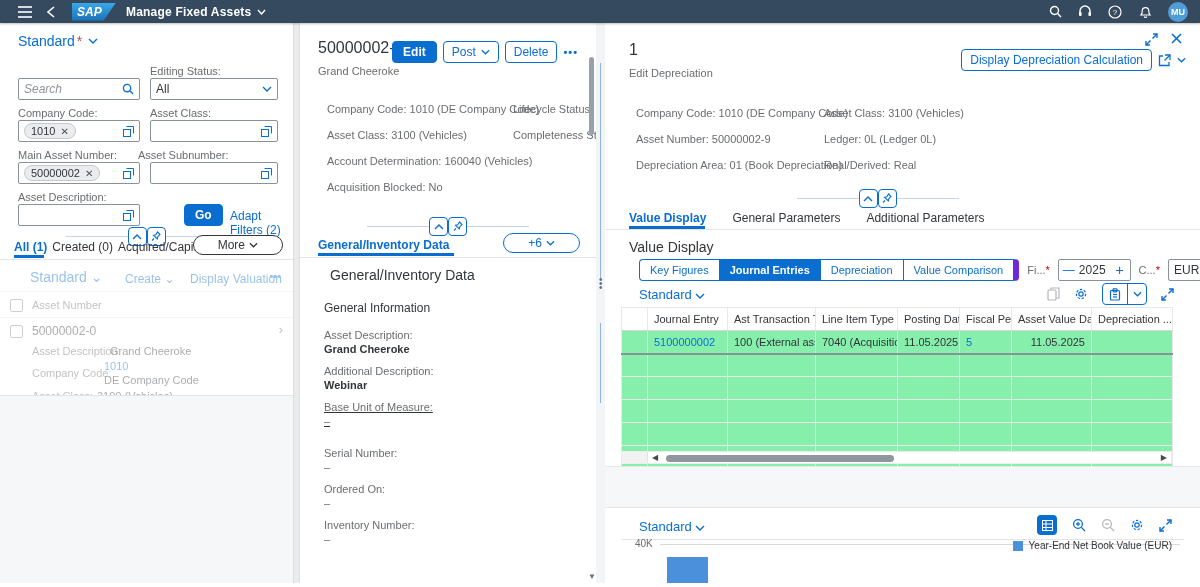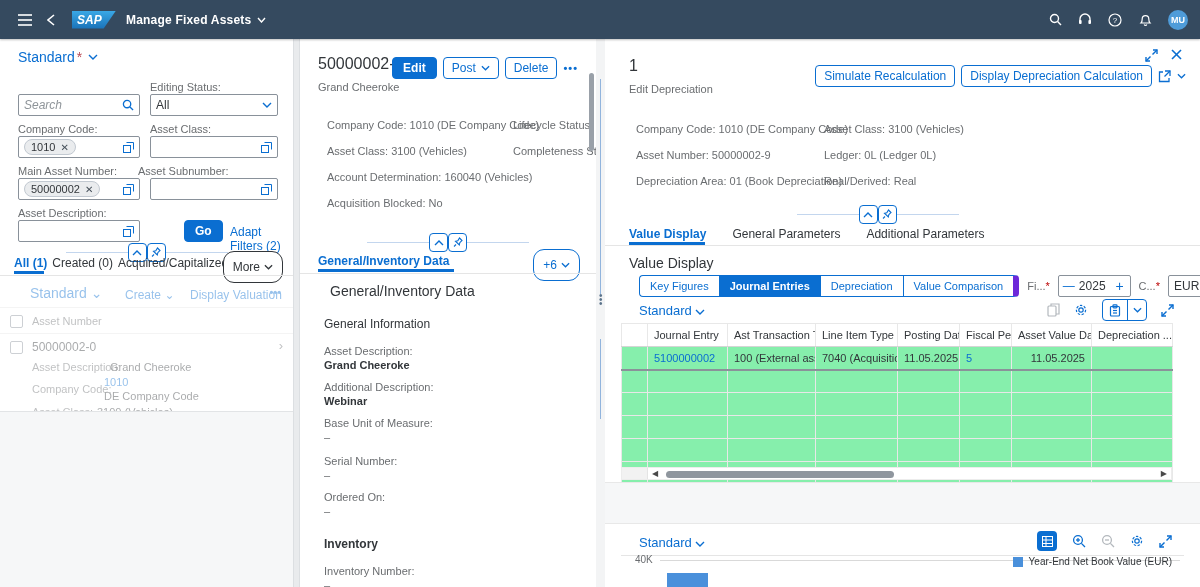--- a/index.html
+++ b/index.html
@@ -4,21 +4,21 @@
 <style>
   * { margin:0; padding:0; box-sizing:border-box; }
   html,body { background:#fff; }
   .app {
     width:1200px; height:587px; position:relative; overflow:hidden;
     font-family:"Liberation Sans","DejaVu Sans",sans-serif;
     font-size:11px; color:#32363a; background:#fff;
   }
   
   .shell {
-    height:39px; background:#354a5f; display:flex; align-items:center;
+    height:23px; background:#354a5f; display:flex; align-items:center;
     padding:0 12px; color:#fff; position:relative; z-index:5;
     box-shadow:0 1px 2px rgba(0,0,0,.25);
   }
   .shell .ic { width:26px; height:27px; display:flex; align-items:center; justify-content:center; cursor:pointer; }
   .saplogo {
     height:18px; width:44px; margin:0 10px 0 8px; color:#fff; font-weight:bold; font-style:italic;
     font-size:12px; line-height:18px; padding-left:5px;
     background:linear-gradient(180deg,#3aa8e6 0%,#1a72b8 100%);
     clip-path:polygon(0 0,100% 0,72% 100%,0 100%);
   }
@@ -55,22 +55,22 @@
     background:#0a6ed1; color:#fff; border:1px solid #0a6ed1; border-radius:4px;
     font-size:12px; font-weight:bold; height:22px; display:inline-flex; align-items:center; justify-content:center;
     padding:0 10px; cursor:pointer;
   }
   .btn-outline {
     background:#fff; color:#0a6ed1; border:1px solid #0a6ed1; border-radius:4px;
     font-size:12px; height:22px; display:inline-flex; align-items:center; justify-content:center;
     padding:0 8px; cursor:pointer; gap:5px; white-space:nowrap;
   }
   .pill {
-    border:1px solid #32363a; color:#32363a; border-radius:11px; height:32px;
-    display:inline-flex; align-items:center; gap:4px; padding:0 9px; font-size:12px; cursor:pointer; background:#fff;margin-left:24px;
+    border:1px solid #32363a; color:#32363a; border-radius:11px; height:20px;
+    display:inline-flex; align-items:center; gap:4px; padding:0 24px; font-size:12px; cursor:pointer; background:#fff;margin-left:24px;
   }
   .pill.bluepill { border-color:#0a6ed1; color:#0a6ed1; }
   .collapse-ctl { position:absolute; left:0; right:0; display:flex; align-items:center; justify-content:center; }
   .collapse-ctl .hline { width:62px; height:1px; background:#c3d6ee; }
   .collapse-ctl .sq {
     width:19px; height:19px; border:1px solid #0a6ed1; border-radius:4px; background:#fff;
     display:flex; align-items:center; justify-content:center; cursor:pointer;
   }
   .tabtxt { font-size:12px; color:#32363a; cursor:pointer; white-space:nowrap; }
   .tabtxt.sel { color:#0a6ed1; }
@@ -349,33 +349,32 @@
       <div style="position:absolute;left:24px;right:24px;top:278px;">
         <div style="font-size:12px;font-weight:normal;margin-bottom:14px;">General Information</div>
         <div style="margin-bottom:10px;">
           <div class="field-label">Asset Description:</div>
           <div class="field-value">Grand Cheeroke</div>
         </div>
         <div style="margin-bottom:10px;">
           <div class="field-label">Additional Description:</div>
           <div class="field-value">Webinar</div>
         </div>
-        <div style="margin-bottom:12px;">
+        <div style="margin-bottom:20px;text-decoration:underline;">
           <div class="field-label">Base Unit of Measure:</div>
           <div class="field-value" style="font-weight:normal;color:#6a6d70;">–</div>
         </div>
         <div style="margin-bottom:10px;">
           <div class="field-label">Serial Number:</div>
           <div class="field-value" style="font-weight:normal;color:#6a6d70;">–</div>
         </div>
         <div style="margin-bottom:10px;">
           <div class="field-label">Ordered On:</div>
           <div class="field-value" style="font-weight:normal;color:#6a6d70;">–</div>
         </div>
-        <div style="font-size:12px;font-weight:bold;margin:20px 0 14px;">Inventory</div>
         <div style="margin-bottom:10px;">
           <div class="field-label">Inventory Number:</div>
           <div class="field-value" style="font-weight:normal;color:#6a6d70;">–</div>
         </div>
 
       </div>
 
       <div style="position:absolute;right:1px;top:6px;bottom:14px;width:7px;">
         <div style="position:absolute;top:28px;left:1px;width:5px;height:78px;background:#99a0a8;border-radius:3px;"></div>
       </div>
@@ -404,21 +403,20 @@
             <g stroke="#0a6ed1" stroke-width="1.6">
               <line x1="1" y1="1" x2="10" y2="10"></line>
               <line x1="10" y1="1" x2="1" y2="10"></line>
             </g>
           </svg>
       </span>
 
       <div class="hdr-title" style="position:absolute;left:24px;top:18px;">1</div>
       <div class="hdr-sub" style="position:absolute;left:24px;top:44px;">Edit Depreciation</div>
       <div style="position:absolute;right:14px;top:26px;display:flex;gap:6px;align-items:center;">
-        <button class="btn-outline">Simulate Recalculation</button>
         <button class="btn-outline">Display Depreciation Calculation</button>
         <span class="icbtn">
           <svg width="13" height="13" viewBox="0 0 13 13">
               <g stroke="#0a6ed1" stroke-width="1.3" fill="none">
                 <path d="M5 2 H1.5 V11.5 H11 V8"></path>
                 <polyline points="7,1 12,1 12,6"></polyline>
                 <line x1="12" y1="1" x2="6.5" y2="6.5"></line>
               </g>
             </svg>
         </span>

